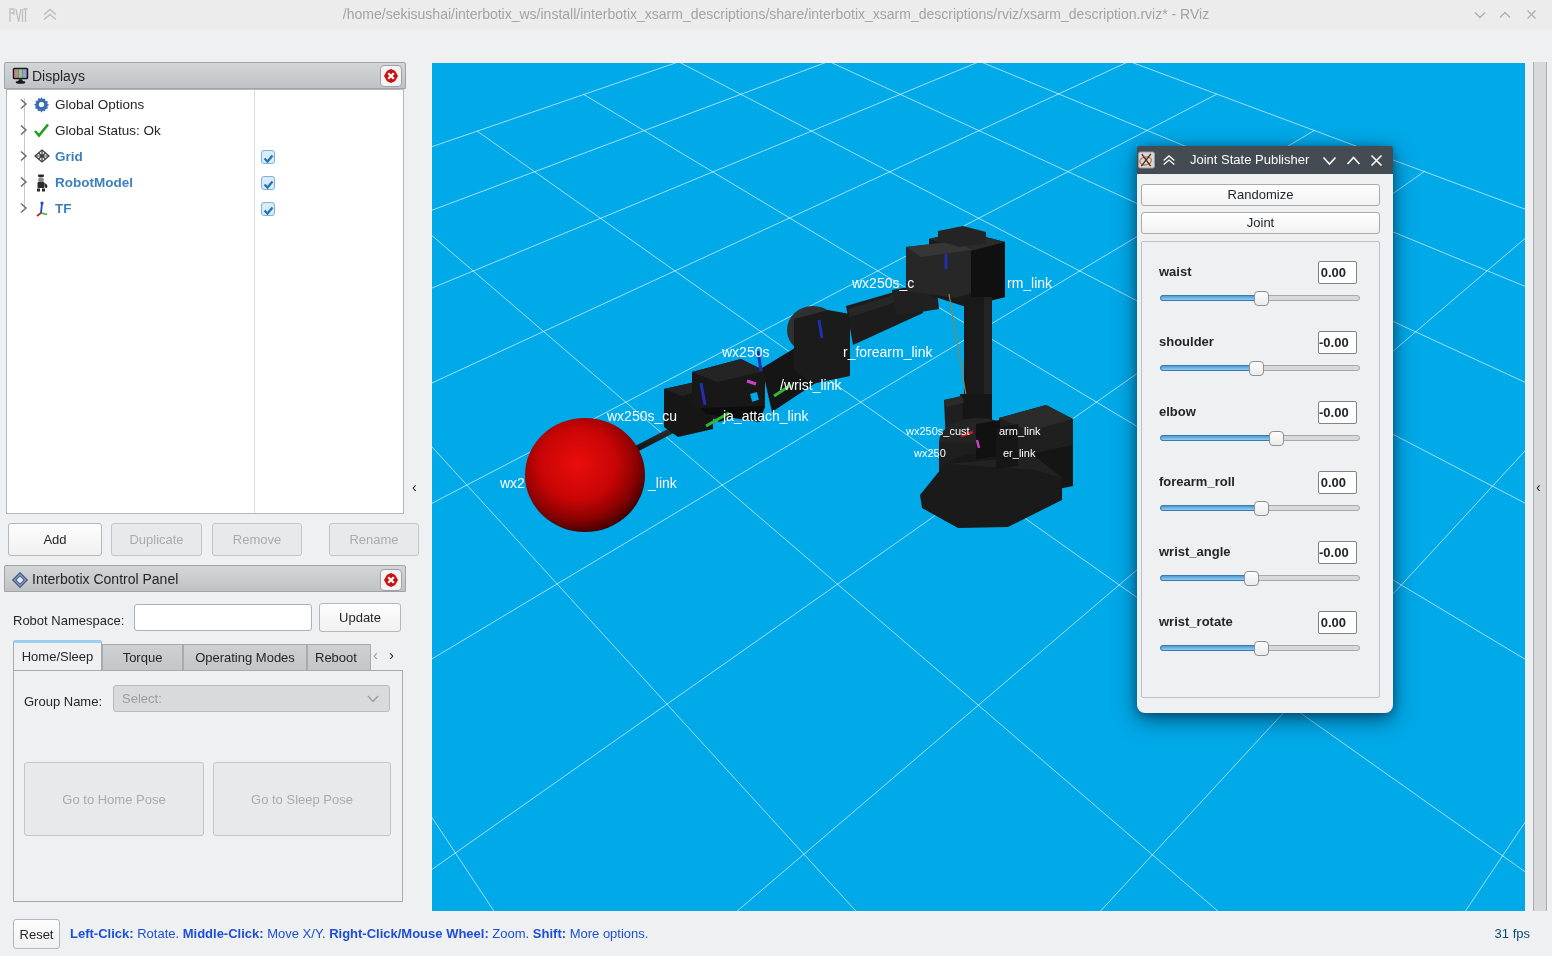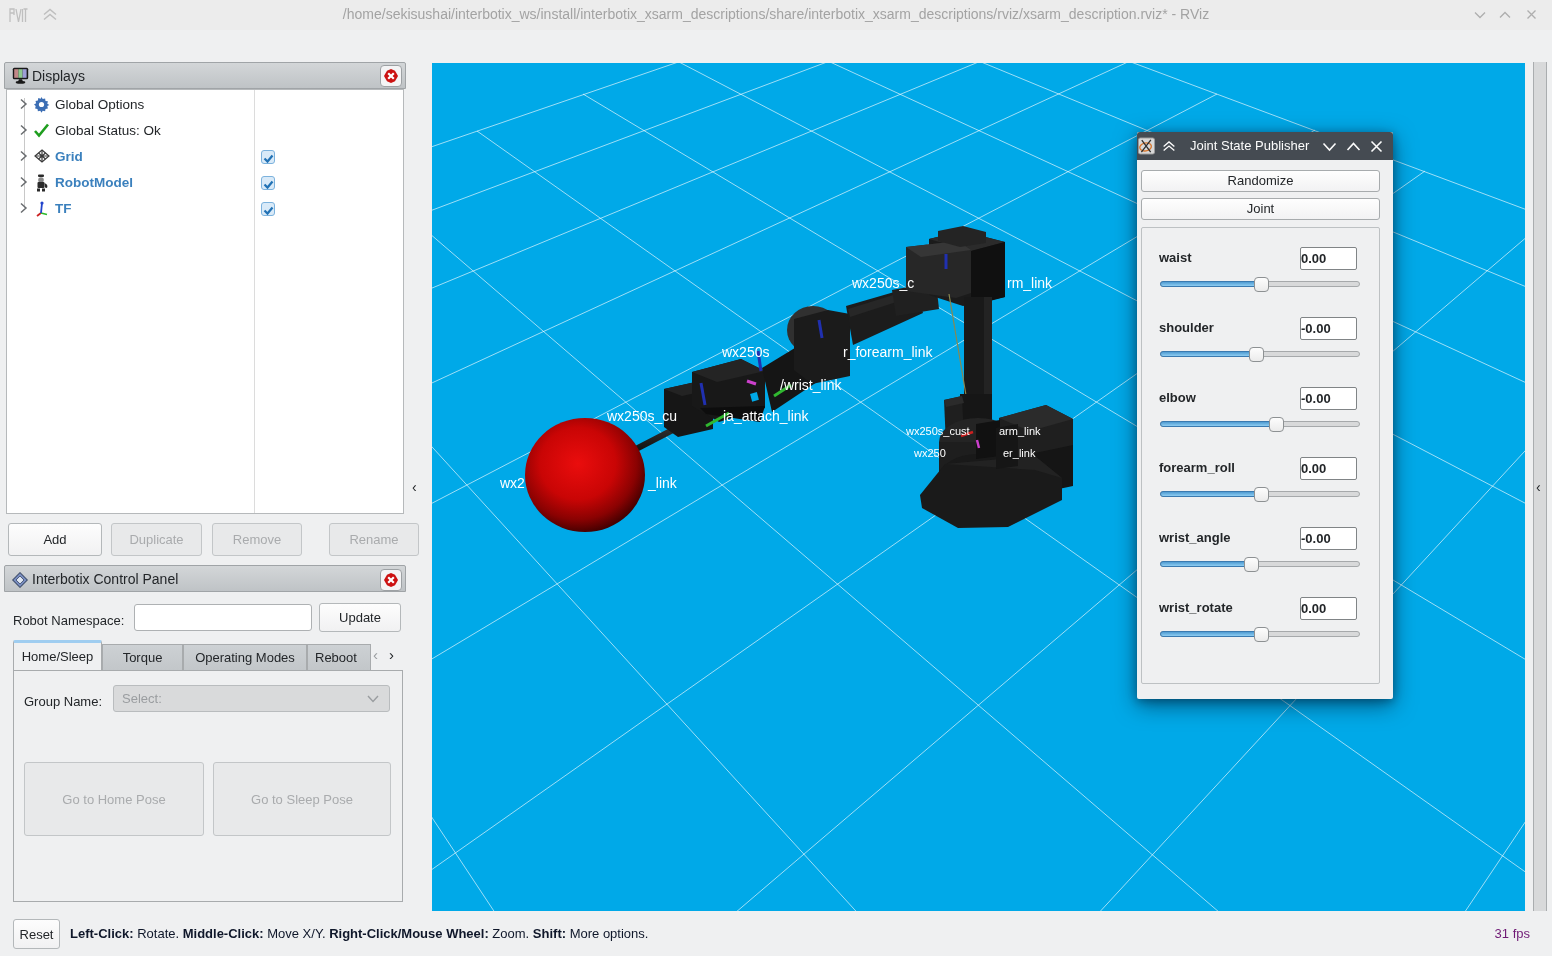--- a/index.html
+++ b/index.html
@@ -26,34 +26,34 @@
 .trow.en .lbl { color:#3b80bd; font-weight:bold; }
 .cbox { position:absolute; left:254px; width:14px; height:14px; background:#d9eaf8; border:1px solid #7cb2dd; border-radius:3px; }
 .btnrow button, .pushbtn { font-family:"Liberation Sans", sans-serif; font-size:13px; color:#232629; background:linear-gradient(#fdfdfd,#f1f1f2); border:1px solid #b4b8ba; border-radius:3px; }
 .pushbtn.disabled { color:#a9abad; background:#e8e9ea; border-color:#c3c6c8; }
 
 #viewport { position:absolute; left:432px; top:63px; width:1093px; height:848px; background:#00a9e8; overflow:hidden; }
 
 .collapsearrow { position:absolute; font-size:14px; color:#232629; }
 #rightstrip { position:absolute; left:1533px; top:62px; width:14px; height:849px; background:#d8d9da; border-left:1px solid #aaadaf; border-right:1px solid #aaadaf; }
 
-#jsp { position:absolute; left:1137px; top:132px; width:256px; height:567px; background:#eff0f1; border-radius:2px; box-shadow:0 6px 22px rgba(0,18,38,0.55), 0 2px 8px rgba(0,18,38,0.32); }
+#jsp { position:absolute; left:1137px; top:146px; width:256px; height:567px; background:#eff0f1; border-radius:8px; box-shadow:0 6px 22px rgba(0,18,38,0.55), 0 2px 8px rgba(0,18,38,0.32); }
 #jsptitle { position:absolute; left:0; top:0; right:0; height:28px; background:#454b52; border-radius:3px 3px 0 0; }
 #jsptitle .jtext { position:absolute; left:53px; top:6px; font-size:13px; color:#fcfcfc; }
 .jspbtn { position:absolute; left:4px; right:13px; height:22px; background:linear-gradient(#fefefe,#f2f2f3); border:1px solid #a7abad; border-radius:3px; font-size:13px; color:#232629; text-align:center; line-height:20px; }
 #jspframe { position:absolute; left:4px; right:13px; top:95px; height:457px; border:1px solid #bdc1c3; border-radius:2px; }
 .sl-label { position:absolute; left:22px; font-size:13px; font-weight:bold; color:#232629; }
-.sl-val { position:absolute; right:36px; width:57px; height:23px; background:#ffffff; border:1px solid #808486; border-radius:2px; font-size:13px; font-weight:bold; color:#232629; text-align:left; padding-right:3px; line-height:21px; }
+.sl-val { position:absolute; right:36px; width:39px; height:23px; background:#ffffff; border:1px solid #808486; border-radius:2px; font-size:13px; font-weight:bold; color:#232629; text-align:right; padding-right:10px; line-height:21px; }
 .sl-track { position:absolute; left:23px; width:200px; height:6px; top:0; background:#d8d9da; border:1px solid #a6a9ab; border-radius:3px; }
 .sl-fill { position:absolute; left:-1px; top:-1px; bottom:-1px; background:linear-gradient(#4f9bd2,#8ecdf2); border:1px solid #3a7ab0; border-radius:3px; }
 .sl-handle { position:absolute; top:-5px; width:15px; height:15px; background:linear-gradient(#fdfdfd,#ebebeb); border:1px solid #8d9193; border-radius:4px; }
 
 #statusbar { position:absolute; left:0; top:911px; width:1552px; height:45px; background:#eff0f1; }
-#statusbar .stext { position:absolute; left:70px; top:15px; font-size:13px; color:#0f172a; }
-#fps { position:absolute; right:22px; top:15px; font-size:13px; color:#701a75; }
+#statusbar .stext { position:absolute; left:70px; top:15px; font-size:13px; color:#1d4ed8; }
+#fps { position:absolute; right:22px; top:15px; font-size:13px; color:#0c4a6e; }
 </style>
 </head>
 <body>
 <div id="root">
 
 <div id="titlebar">
   <div class="ttext">/home/sekisushai/interbotix_ws/install/interbotix_xsarm_descriptions/share/interbotix_xsarm_descriptions/rviz/xsarm_description.rviz* - RViz</div>
   <svg style="position:absolute;left:8px;top:6px;opacity:0.45;" width="20" height="18" viewBox="0 0 20 18">
     <g fill="none" stroke="#8a8a8a" stroke-width="1.3">
       <path d="M2 16 V3 h4 v6 M2 7 h4"></path>

